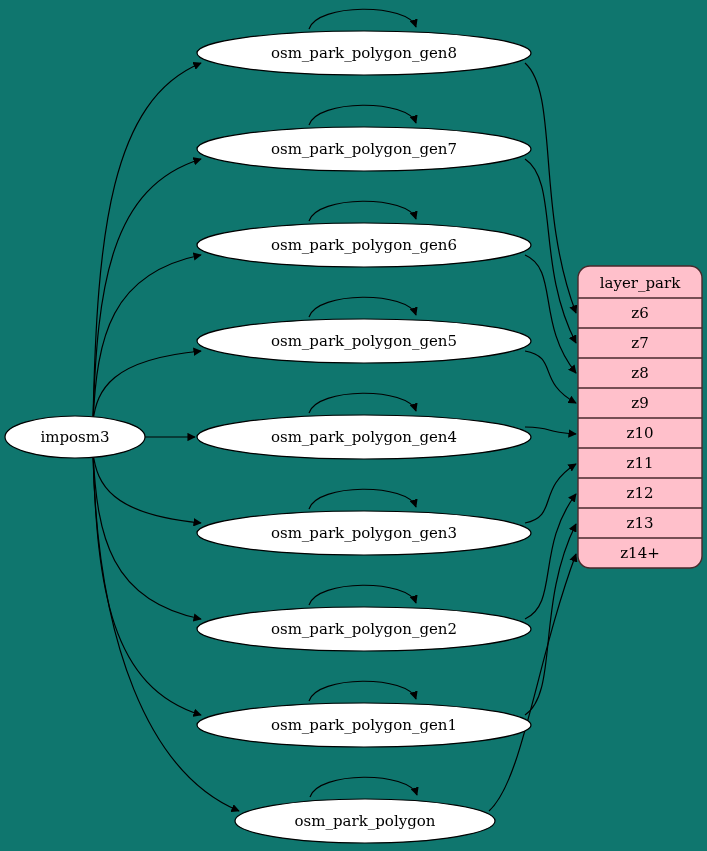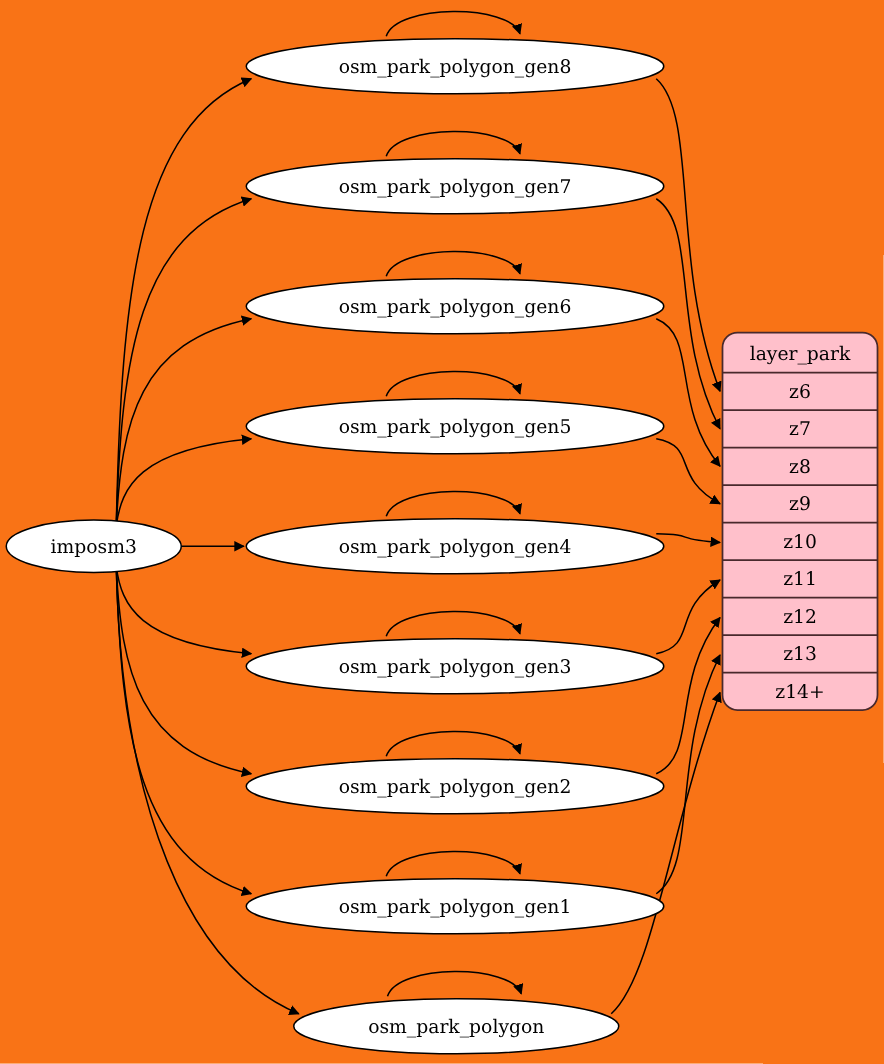--- a/index.html
+++ b/index.html
@@ -1,18 +1,18 @@
 <!DOCTYPE html>
 <html><head>
 <meta charset="utf-8">
 <style>
   html,body{margin:0;padding:0;background:#ffffff;}
   body{width:707px;height:851px;overflow:hidden;
        font-family:"DejaVu Serif","Liberation Serif",serif;}
-  #stage{position:relative;width:707px;height:851px;background:#f97316;}
+  #stage{position:relative;width:707px;height:851px;background:#0f766e;}
   svg.graph{position:absolute;left:0;top:0;width:707px;height:851px;}
   .node-label{font-family:"DejaVu Serif","Liberation Serif",serif;font-size:15px;fill:#000;}
   .table-label{font-family:"DejaVu Serif","Liberation Serif",serif;font-size:15px;fill:#000;}
 </style>
 </head>
 <body>
 
 <div id="stage">
   <svg class="graph" viewBox="0 0 707 851">
     <defs>

